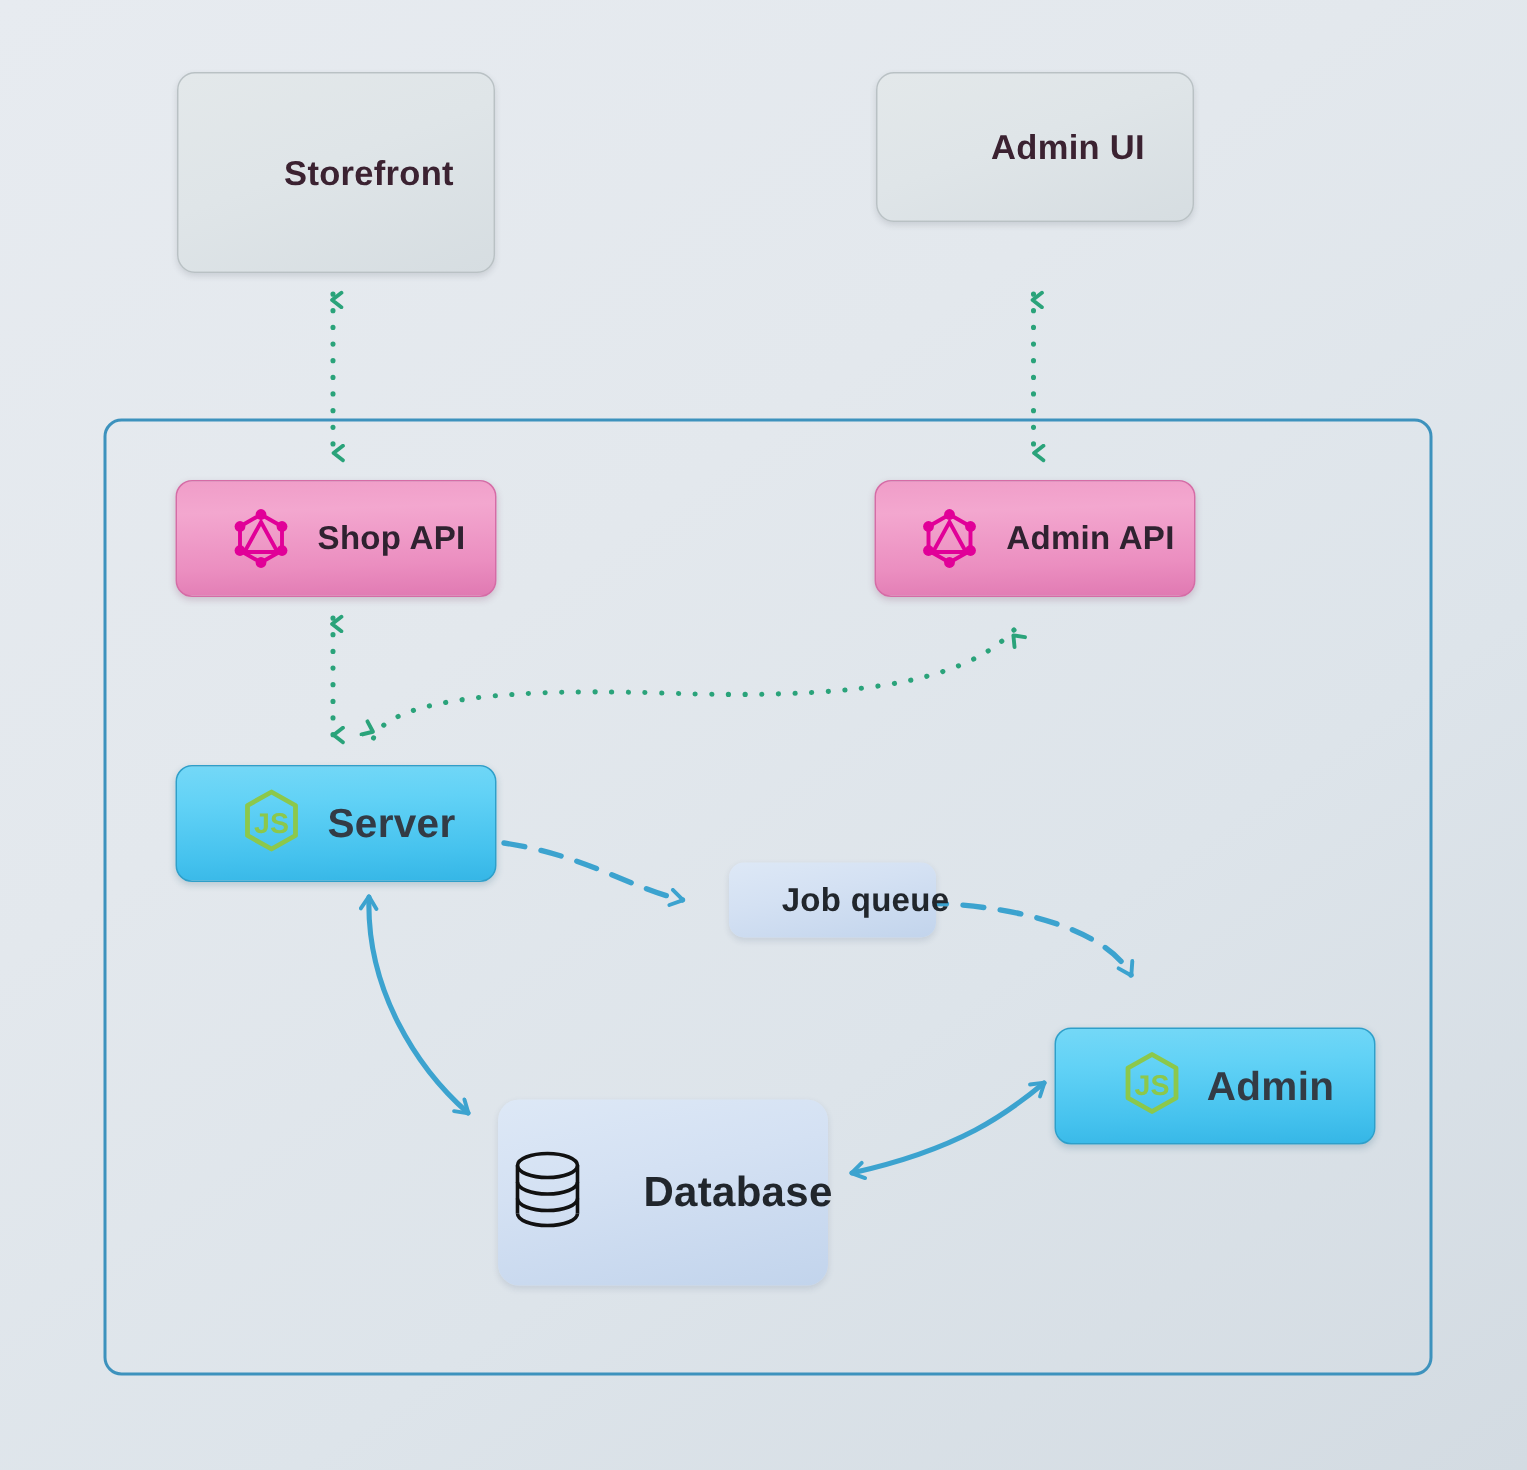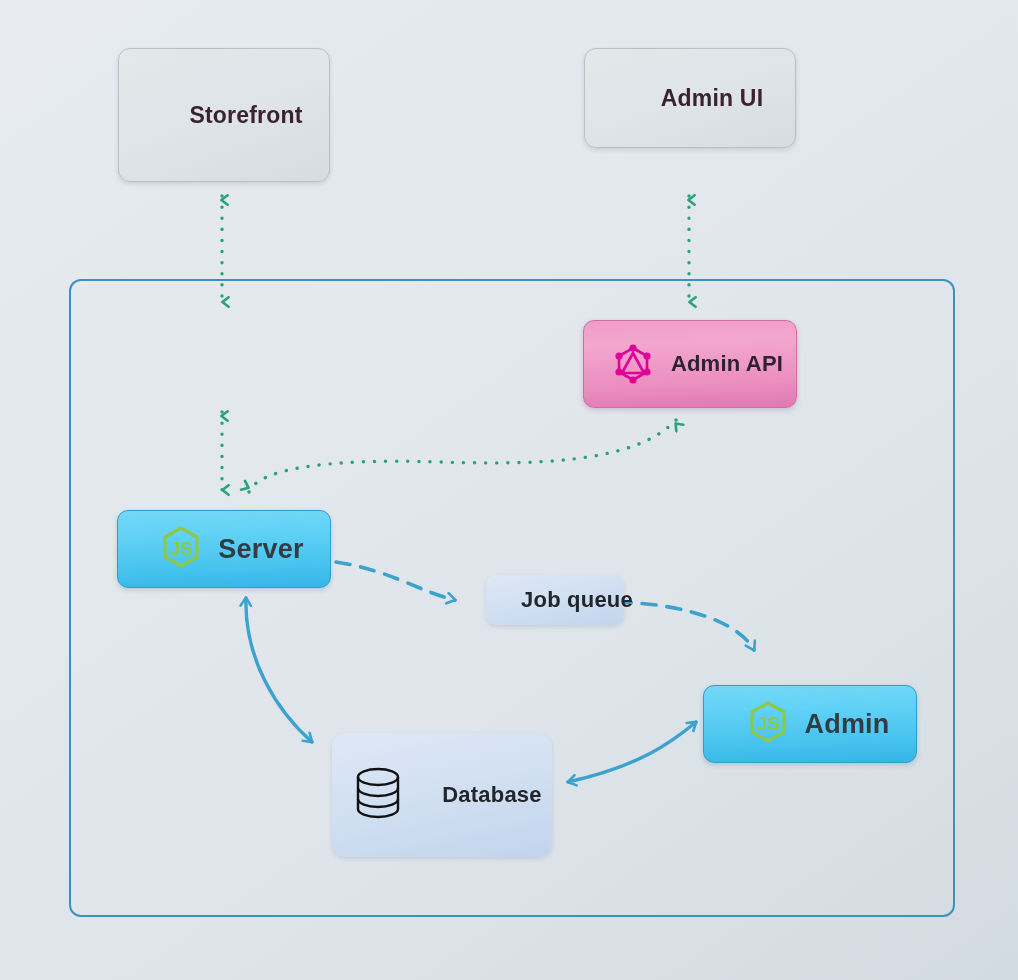--- a/index.html
+++ b/index.html
@@ -110,21 +110,21 @@
   .node-plain .label {
     font-size: 22px;
     color: #21262c;
   }
   .node-db {
     gap: 18px;
     padding-left: 10px;
     border-radius: 14px;
   }
   .node-db .label {
-    font-size: 22px;
+    font-size: 28px;
     margin-left: 20px;
   }
 </style>
 </head>
 <body>
 
 <div id="stage">
 
   <svg id="edges" viewBox="0 0 1018 980" width="1018" height="980">
     <defs>
@@ -183,22 +183,41 @@
   <div class="group-box" style="left:69px; top:279px; width:886px; height:638px;"></div>
 
   <div class="node node-client" style="left:118px; top:48px; width:212px; height:134px;">
     <span class="label">Storefront</span>
   </div>
 
   <div class="node node-client" style="left:584px; top:48px; width:212px; height:100px;">
     <span class="label">Admin UI</span>
   </div>
 
-
-  <div class="node node-api" style="left:583px; top:320px; width:214px; height:88px;">
+  <div class="node node-api" style="left:117px; top:320px; width:214px; height:78px;">
+    <span class="ico">
+      <svg width="44" height="44" viewBox="0 0 44 44">
+        <g stroke="#e10098" stroke-width="2.6" fill="none">
+          <path d="M22,8 L36,16 L36,32 L22,40 L8,32 L8,16 Z"></path>
+          <path d="M22,13 L33,33 L11,33 Z"></path>
+        </g>
+        <g fill="#e10098">
+          <circle cx="22" cy="8" r="3.6"></circle>
+          <circle cx="36" cy="16" r="3.6"></circle>
+          <circle cx="36" cy="32" r="3.6"></circle>
+          <circle cx="22" cy="40" r="3.6"></circle>
+          <circle cx="8" cy="32" r="3.6"></circle>
+          <circle cx="8" cy="16" r="3.6"></circle>
+        </g>
+      </svg>
+    </span>
+    <span class="label">Shop API</span>
+  </div>
+
+  <div class="node node-api" style="left:583px; top:320px; width:214px; height:78px;">
     <span class="ico">
       <svg width="44" height="44" viewBox="0 0 44 44">
         <g stroke="#e10098" stroke-width="2.6" fill="none">
           <path d="M22,8 L36,16 L36,32 L22,40 L8,32 L8,16 Z"></path>
           <path d="M22,13 L33,33 L11,33 Z"></path>
         </g>
         <g fill="#e10098">
           <circle cx="22" cy="8" r="3.6"></circle>
           <circle cx="36" cy="16" r="3.6"></circle>
           <circle cx="36" cy="32" r="3.6"></circle>

